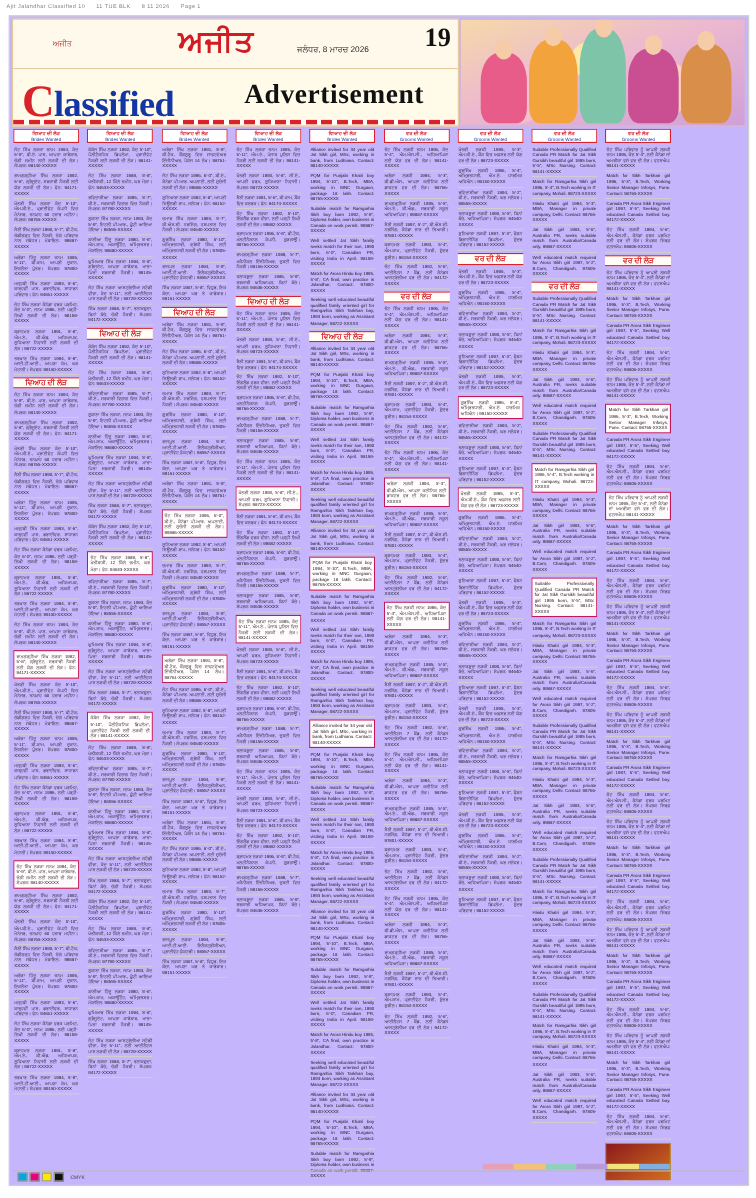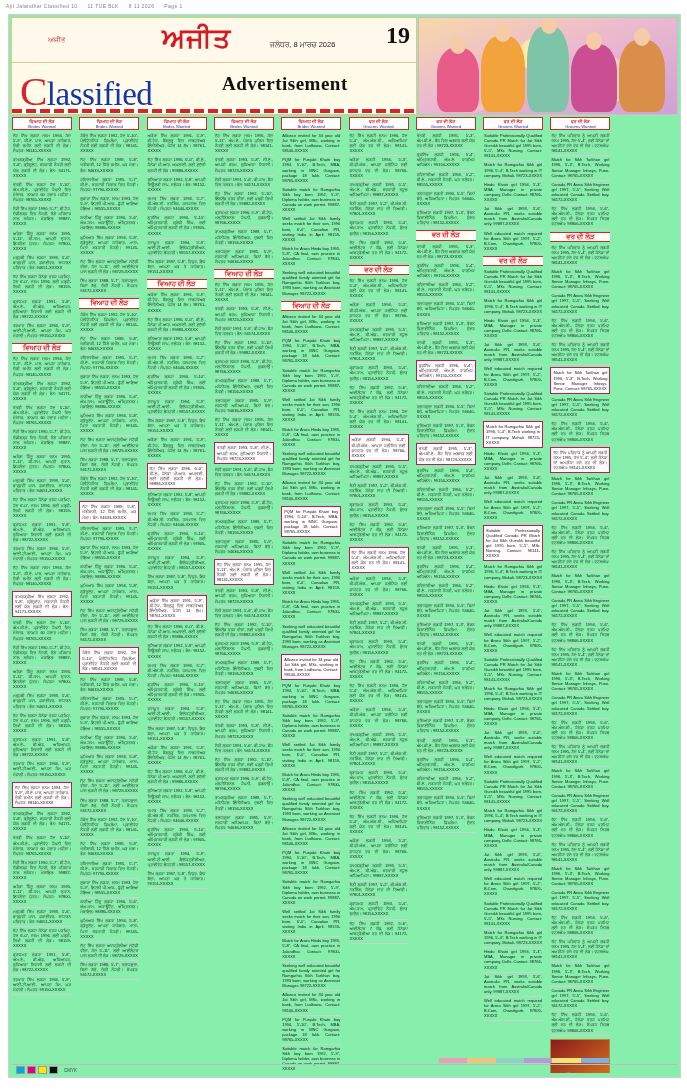--- a/index.html
+++ b/index.html
@@ -4,35 +4,35 @@
 <style>
   html,body{margin:0;padding:0;background:#ffffff;}
   body{width:687px;height:1089px;font-family:"Liberation Sans",sans-serif;color:#111;overflow:hidden;}
   .page{position:relative;width:687px;height:1089px;background:#fff;}
 
   
   .printer-strip{position:absolute;top:0;left:0;width:687px;height:12px;font-size:5px;color:#555;
     display:flex;align-items:center;gap:10px;padding-left:6px;letter-spacing:.4px;overflow:hidden;white-space:nowrap;}
   .printer-strip span{opacity:.75;}
 
-  .sheet{position:absolute;top:14px;left:8px;width:671px;height:1062px;border:1px solid #cfcfcf;background:#86efac;}
+  .sheet{position:absolute;top:14px;left:8px;width:671px;height:1062px;border:1px solid #cfcfcf;background:#c4b5fd;}
 
   
   .masthead{position:absolute;top:2px;left:2px;width:667px;height:96px;}
   .mast-left{position:absolute;left:0;top:0;width:404px;height:96px;background:#fdf4e0;border:1px solid #e3c48a;}
   .mast-top{position:relative;height:44px;border-bottom:1px solid #e3c48a;background:#fff9ec;}
   .mast-brand{position:absolute;left:150px;top:4px;font-family:"DejaVu Sans",sans-serif;font-size:27px;font-weight:bold;color:#d31b23;letter-spacing:1px;}
   .mast-sub{position:absolute;left:36px;top:18px;font-size:7px;color:#b4272c;}
   .mast-date{position:absolute;left:258px;top:22px;font-size:7.5px;color:#222;text-align:center;}
   .mast-pageno{position:absolute;right:6px;top:4px;font-size:24px;font-weight:bold;color:#111;font-family:"Liberation Serif",serif;}
 
   .mast-class{position:relative;height:50px;background:#fffbe8;}
-  .cls-word{position:absolute;left:8px;top:4px;font-family:"Liberation Serif",serif;font-size:33px;font-weight:normal;color:#1436a4;letter-spacing:-.5px;}
+  .cls-word{position:absolute;left:8px;top:4px;font-family:"Liberation Serif",serif;font-size:33px;font-weight:bold;color:#1436a4;letter-spacing:-.5px;}
   .cls-word .big{color:#d8232a;font-size:41px;}
-  .adv-word{position:absolute;left:210px;top:10px;font-family:"Liberation Serif",serif;font-size:19px;font-weight:bold;color:#111;letter-spacing:.5px;}
+  .adv-word{position:absolute;left:210px;top:10px;font-family:"Liberation Serif",serif;font-size:25px;font-weight:bold;color:#111;letter-spacing:.5px;}
   .mast-rule{position:absolute;left:0;bottom:0;width:100%;height:4px;background:repeating-linear-gradient(90deg,#d8232a 0 10px,#fff 10px 14px);}
 
   .mast-photo{position:absolute;right:0;top:0;width:258px;height:96px;
     background:
       radial-gradient(circle at 20% 70%, #f3c0d0 0 12%, transparent 13%),
       radial-gradient(circle at 45% 38%, #ffe9a8 0 10%, transparent 11%),
       radial-gradient(circle at 72% 65%, #ffd2c0 0 12%, transparent 13%),
       linear-gradient(160deg,#f6d9a9 0%, #ecb9cf 45%, #cfa0d8 100%);
     border:1px solid #d9b7c9;overflow:hidden;}
   .fig{position:absolute;border-radius:40% 40% 20% 20%;}

